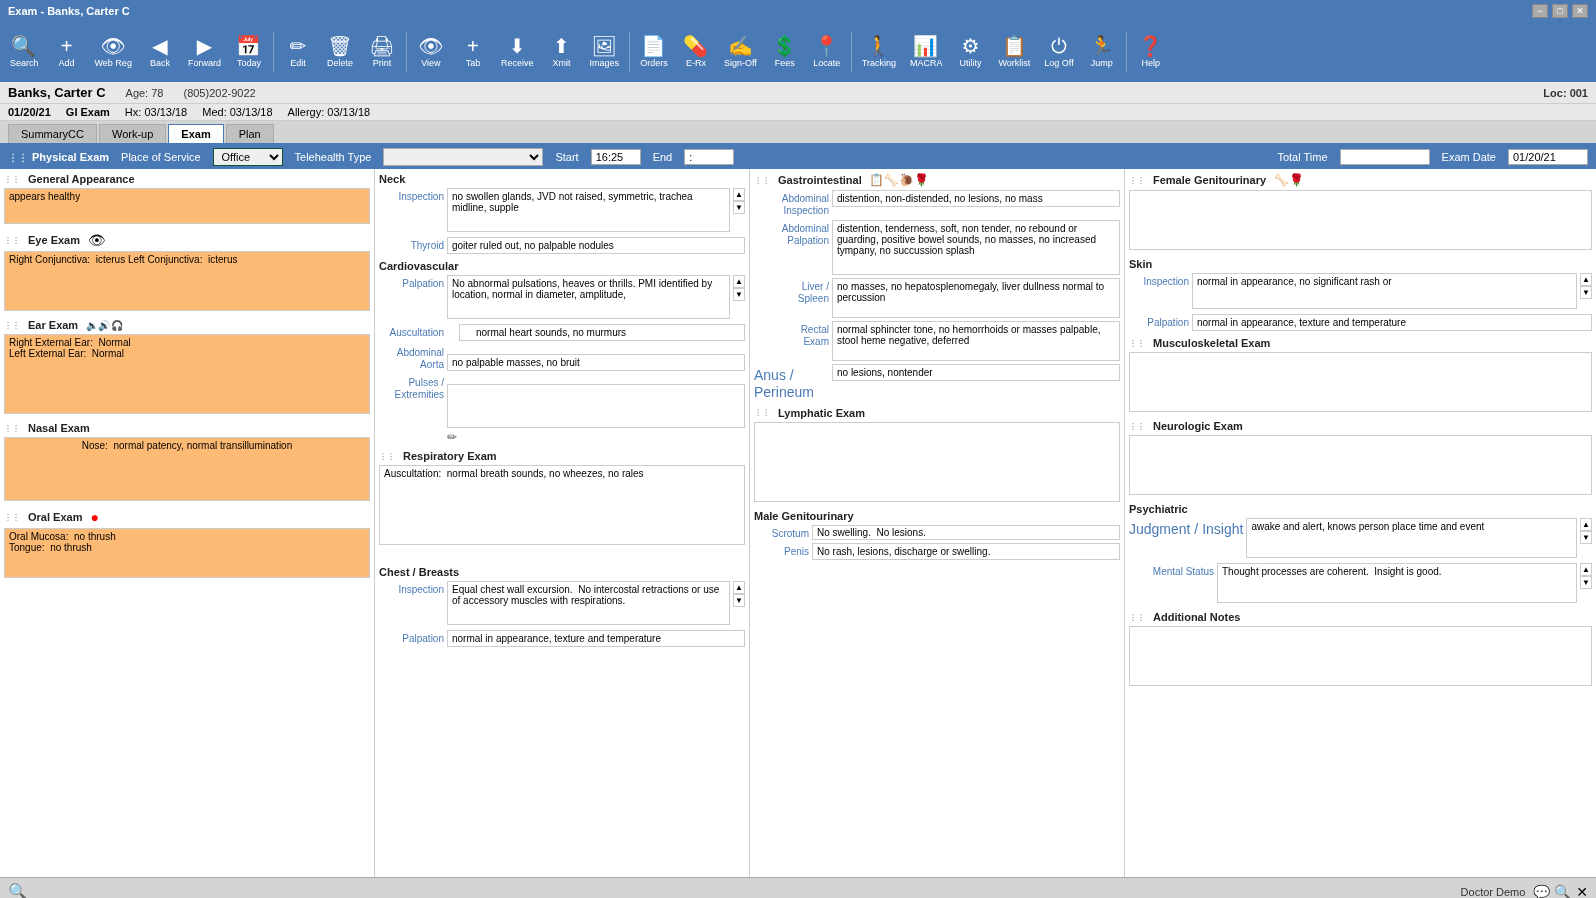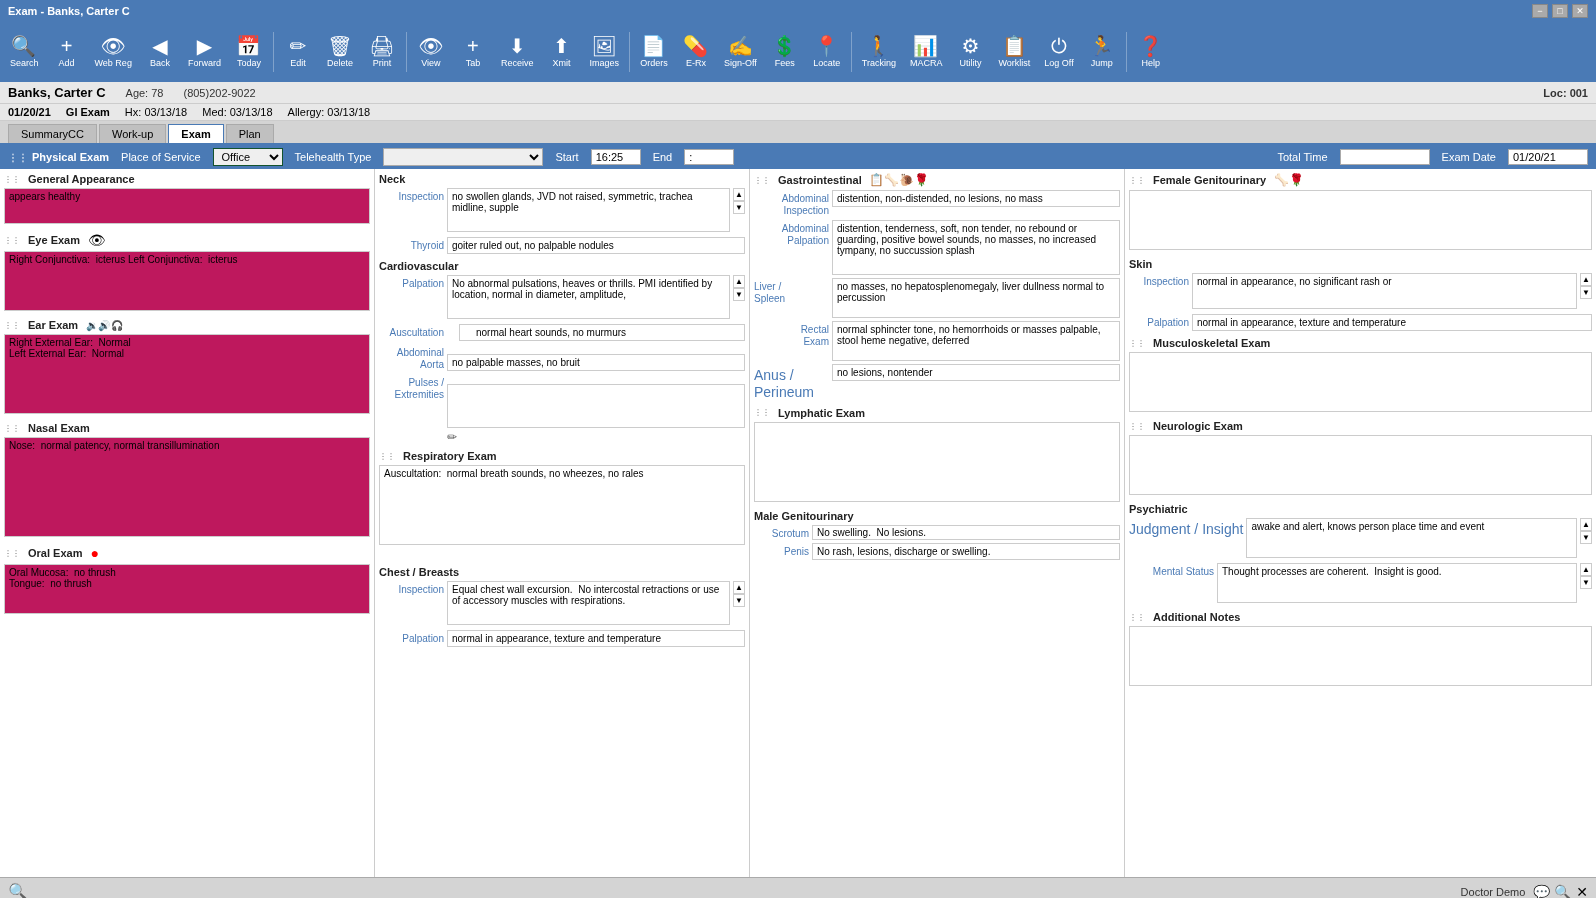--- a/index.html
+++ b/index.html
@@ -85,21 +85,21 @@
       font-size: 11px;
     }
     .tab.active {
       background: white;
       border-color: #4a7ab5;
       font-weight: bold;
     }
 
     .text-box {
       border: 1px solid #ccc;
-      background: #be185d;
+      background: #fdba74;
       padding: 3px 4px;
       font-size: 10px;
       width: 100%;
       min-height: 22px;
     }
     textarea.text-box {
       resize: none;
       font-family: Arial, sans-serif;
     }
 
@@ -336,21 +336,21 @@
       </div>
       <textarea class="text-box" rows="4" style="width: 100%; height: 80px; resize: none; font-size: 10px; border: 1px solid rgb(204, 204, 204); padding: 2px 4px; font-family: Arial, sans-serif;">Right External Ear:  Normal
 Left External Ear:  Normal</textarea>
     </div>
 
     <div style="margin-bottom:6px;">
       <div class="section-title-row">
         <span class="drag-dots">⋮⋮</span>
         <span class="section-title">Nasal Exam</span>
       </div>
-      <textarea class="text-box" rows="3" style="width: 100%; height: 100px; resize: none; font-size: 10px; border: 1px solid rgb(204, 204, 204); padding: 2px 4px; font-family: Arial, sans-serif;">Nose:  normal patency, normal transillumination</textarea>
+      <textarea class="text-box" rows="3" style="width: 100%; height: 64px; resize: none; font-size: 10px; border: 1px solid rgb(204, 204, 204); padding: 2px 4px; font-family: Arial, sans-serif; text-align: center;">Nose:  normal patency, normal transillumination</textarea>
     </div>
 
     <div style="margin-bottom:6px;">
       <div class="section-title-row">
         <span class="drag-dots">⋮⋮</span>
         <span class="section-title">Oral Exam</span>
         <span style="font-size:14px; color:red; margin-left:4px;">●</span>
       </div>
       <textarea class="text-box" rows="3" style="width: 100%; height: 50px; resize: none; font-size: 10px; border: 1px solid rgb(204, 204, 204); padding: 2px 4px; font-family: Arial, sans-serif;">Oral Mucosa:  no thrush
 Tongue:  no thrush</textarea>
@@ -449,21 +449,21 @@
       </div>
       <div style="display:flex; align-items:flex-start; gap:3px; margin-bottom:3px;">
         <span style="color:#4a7ab5; font-size:10px; min-width:75px; text-align:right; padding-top:3px; line-height:1.2;">Abdominal<br>Inspection</span>
         <input type="text" style="flex: 1 1 0%; padding: 2px 4px; font-size: 10px; border: 1px solid rgb(204, 204, 204);" value="distention, non-distended, no lesions, no mass">
       </div>
       <div style="display:flex; align-items:flex-start; gap:3px; margin-bottom:3px;">
         <span style="color:#4a7ab5; font-size:10px; min-width:75px; text-align:right; padding-top:3px; line-height:1.2;">Abdominal<br>Palpation</span>
         <textarea style="flex: 1 1 0%; height: 55px; resize: none; font-size: 10px; border: 1px solid rgb(204, 204, 204); padding: 2px 4px; font-family: Arial, sans-serif;">distention, tenderness, soft, non tender, no rebound or guarding, positive bowel sounds, no masses, no increased tympany, no succussion splash</textarea>
       </div>
       <div style="display:flex; align-items:flex-start; gap:3px; margin-bottom:3px;">
-        <span style="color:#4a7ab5; font-size:10px; min-width:75px; padding-top:3px; line-height:1.2;">Liver /<br>Spleen</span>
+        <span style="color:#4a7ab5; font-size:10px; min-width:75px; text-align:right; padding-top:3px; line-height:1.2;">Liver /<br>Spleen</span>
         <textarea style="flex: 1 1 0%; height: 40px; resize: none; font-size: 10px; border: 1px solid rgb(204, 204, 204); padding: 2px 4px; font-family: Arial, sans-serif;">no masses, no hepatosplenomegaly, liver dullness normal to percussion</textarea>
       </div>
       <div style="display:flex; align-items:flex-start; gap:3px; margin-bottom:3px;">
         <span style="color:#4a7ab5; font-size:10px; min-width:75px; text-align:right; padding-top:3px; line-height:1.2;">Rectal<br>Exam</span>
         <textarea style="flex: 1 1 0%; height: 40px; resize: none; font-size: 10px; border: 1px solid rgb(204, 204, 204); padding: 2px 4px; font-family: Arial, sans-serif;">normal sphincter tone, no hemorrhoids or masses palpable, stool heme negative, deferred</textarea>
       </div>
       <div style="display:flex; align-items:flex-start; gap:3px;">
         <span style="color:#4a7ab5; font-size:14px; min-width:75px; text-align:left; padding-top:3px; line-height:1.2;">Anus /<br>Perineum</span>
         <input type="text" style="flex: 1 1 0%; padding: 2px 4px; font-size: 10px; border: 1px solid rgb(204, 204, 204);" value="no lesions, nontender">
       </div>

